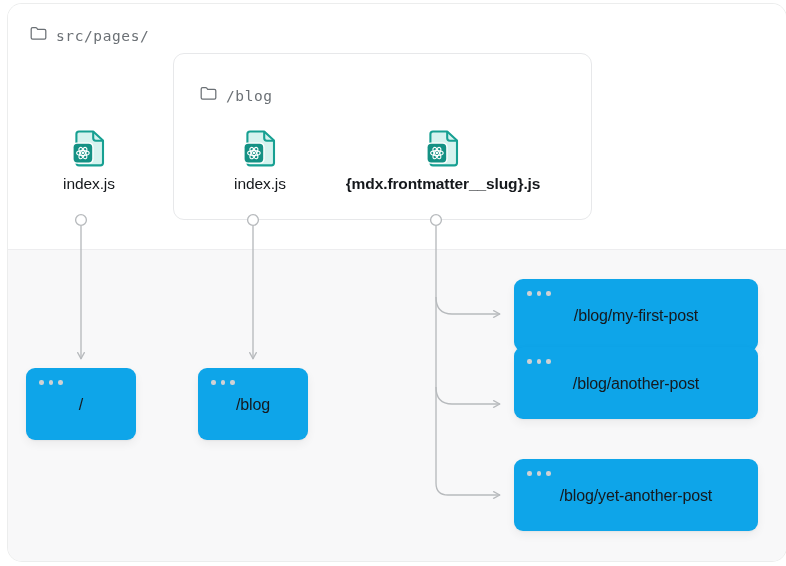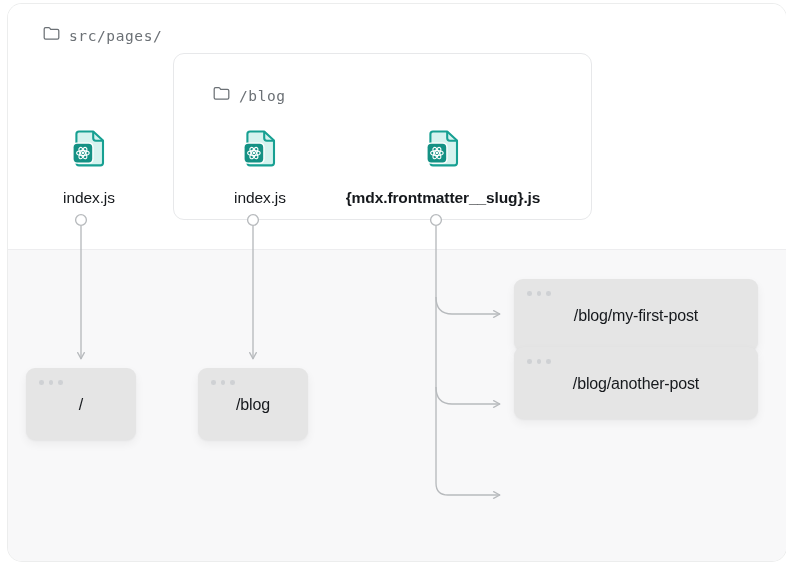--- a/index.html
+++ b/index.html
@@ -54,21 +54,20 @@
     height: 311px;
     background: #f8f8f9;
   }
 
   
   .folder-row {
     position: absolute;
     display: flex;
     align-items: center;
     gap: 9px;
-    margin-left: 13px;
   }
   .folder-row .folder-label {
     font-family: "DejaVu Sans Mono", "Liberation Mono", monospace;
     font-size: 14.5px;
     letter-spacing: 0.6px;
     color: #6b7075;
     white-space: nowrap;
   }
   .folder-glyph { display: block; }
 
@@ -91,37 +90,36 @@
   
   .file-node {
     position: absolute;
     display: flex;
     flex-direction: column;
     align-items: center;
     width: 240px;
     margin-left: -120px;
   }
   .file-caption {
-    margin-top: 14px;
     font-size: 15.5px;
     color: #15181c;
     white-space: nowrap;
     letter-spacing: -0.1px;
   }
 
   #file-index-root   { left: 81px;  top: 121px; }
   #file-index-blog   { left: 252px; top: 121px; }
   #file-mdx-slug     { left: 435px; top: 121px; font-weight: bold; }
 
   .file-icon { display: block; }
 
   
   .browser-card {
     position: absolute;
-    background: #e5e5e5;
+    background: #0ea5e9;
     border-radius: 9px;
     box-shadow: 0 1px 2px rgba(18,20,23,0.045),
                 0 4px 10px rgba(18,20,23,0.055);
   }
   .dots {
     position: absolute;
     left: 13px;
     top: 12px;
     display: flex;
     gap: 5px;
@@ -309,14 +307,22 @@
 
   <div class="browser-card" id="route-card-3">
     <span class="dots">
         <i></i>
         <i></i>
         <i></i>
       </span>
     <span class="card-label">/blog/another-post</span>
   </div>
 
+  <div class="browser-card" id="route-card-4">
+    <span class="dots">
+        <i></i>
+        <i></i>
+        <i></i>
+      </span>
+    <span class="card-label">/blog/yet-another-post</span>
+  </div>
 
 </div>
 
 </body></html>

